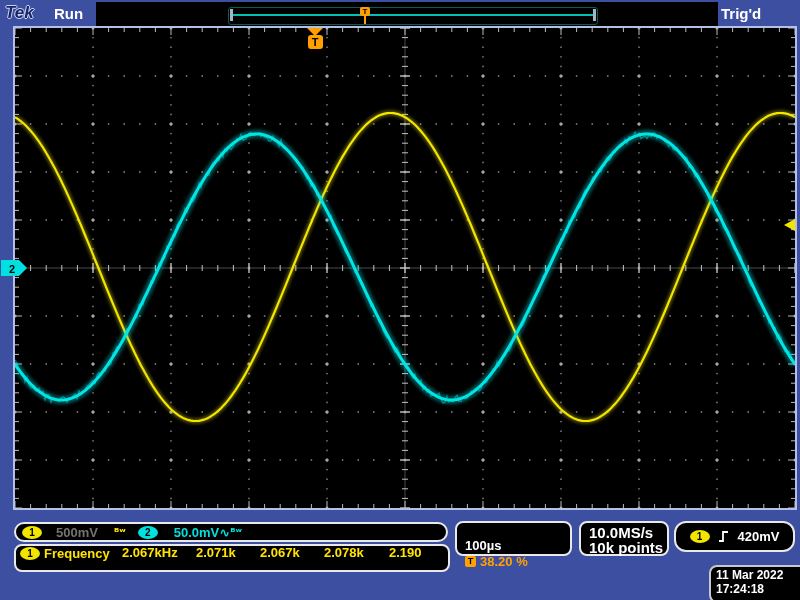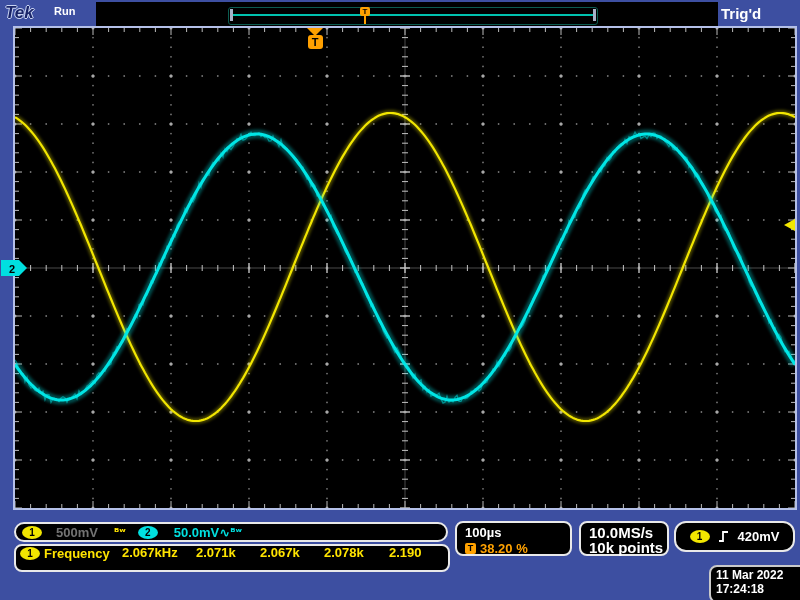--- a/index.html
+++ b/index.html
@@ -8,21 +8,21 @@
     background:#3d4fa1;
     font-family:"Liberation Sans","DejaVu Sans",sans-serif;
     -webkit-font-smoothing:antialiased;
   }
   .abs{position:absolute;}
   
   #topbar{position:absolute;left:0;top:0;width:800px;height:36px;}
   #tek-logo{position:absolute;left:5px;top:3px;font-size:17px;font-weight:bold;font-style:italic;
     color:#1a2569;letter-spacing:0;
     text-shadow:0 1px 0 #c9d4f2,0 -1px 0 #c9d4f2,1px 0 0 #c9d4f2,-1px 0 0 #c9d4f2;}
-  #run-status{position:absolute;left:54px;top:5px;font-size:11px;font-weight:bold;color:#ffffff;}
+  #run-status{position:absolute;left:54px;top:5px;font-size:15px;font-weight:bold;color:#ffffff;}
   #top-black{position:absolute;left:96px;top:2px;width:622px;height:25px;background:#000;}
   #trig-status{position:absolute;left:721px;top:5px;font-size:15px;font-weight:bold;color:#ffffff;}
   #record-bar{position:absolute;left:132px;top:5px;width:368px;height:16px;background:#000;
     border:1px solid #0b5c50;border-radius:3px;}
   #record-line{position:absolute;left:2px;right:2px;top:6px;height:2px;background:#00c2ae;}
   .record-cap{position:absolute;top:1px;width:3px;height:12px;background:#a8b2c8;}
   #record-trig-marker{position:absolute;left:130px;top:-1px;width:12px;height:17px;}
   #record-trig-marker .flag{position:absolute;left:1px;top:0;width:10px;height:9px;background:#ffa000;
     border-radius:2px;color:#000;font-size:8px;font-weight:bold;text-align:center;line-height:9px;}
   #record-trig-marker .stem{position:absolute;left:5px;top:9px;width:2px;height:8px;background:#ffa000;}
@@ -47,21 +47,21 @@
   .meas-row{display:grid;grid-template-columns:106px 74px 64px 64px 65px 1fr;line-height:12px;}
   .meas-row.hdr{color:#ffffff;margin-top:1px;}
   .meas-row.val{color:#ffe400;margin-top:1px;}
   .badge{display:inline-block;width:20px;height:13px;border-radius:50%;color:#000;
     font-size:10px;font-weight:bold;text-align:center;line-height:13px;flex:0 0 auto;}
   .badge.yellow{background:#f2e600;}
   .badge.cyan{background:#00e0e0;}
   .chtext{font-size:13px;font-weight:bold;}
   .bw{font-size:11px;font-weight:bold;font-family:"DejaVu Sans",sans-serif;}
   #hbox{left:455px;top:521px;width:117px;height:35px;border-radius:8px;color:#fff;
-    font-size:13px;font-weight:bold;padding:2px 0 0 8px;}
+    font-size:13px;font-weight:bold;padding:15px 0 0 8px;}
   #hbox .trigline{color:#ffa200;display:flex;align-items:center;margin-top:1px;}
   .t-icon{display:inline-block;width:11px;height:11px;background:#ffa200;border-radius:2px;
     color:#000;font-size:9px;font-weight:bold;text-align:center;line-height:11px;margin-right:4px;}
   #abox{left:579px;top:521px;width:90px;height:35px;border-radius:8px;color:#fff;
     font-size:15px;font-weight:bold;padding:2px 0 0 8px;line-height:15px;}
   #tbox{left:674px;top:521px;width:121px;height:31px;border-radius:12px;color:#fff;
     font-size:13px;font-weight:bold;display:flex;align-items:center;justify-content:center;gap:8px;}
   #datetime-box{left:709px;top:565px;width:89px;height:33px;border:2px solid #c9c9c9;
     border-radius:8px;color:#fff;font-size:12px;font-weight:bold;
     padding:1px 0 0 5px;line-height:14px;letter-spacing:0;}

